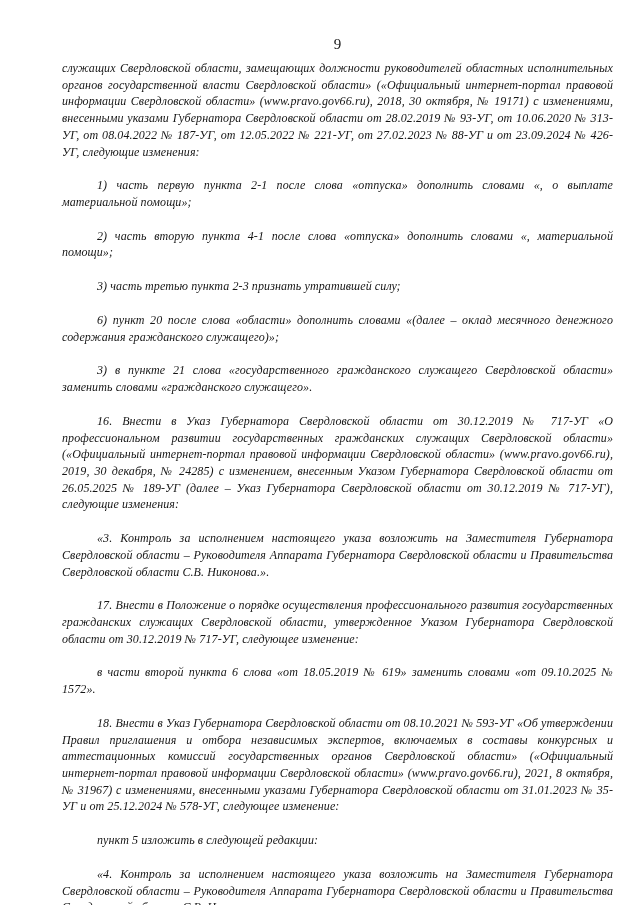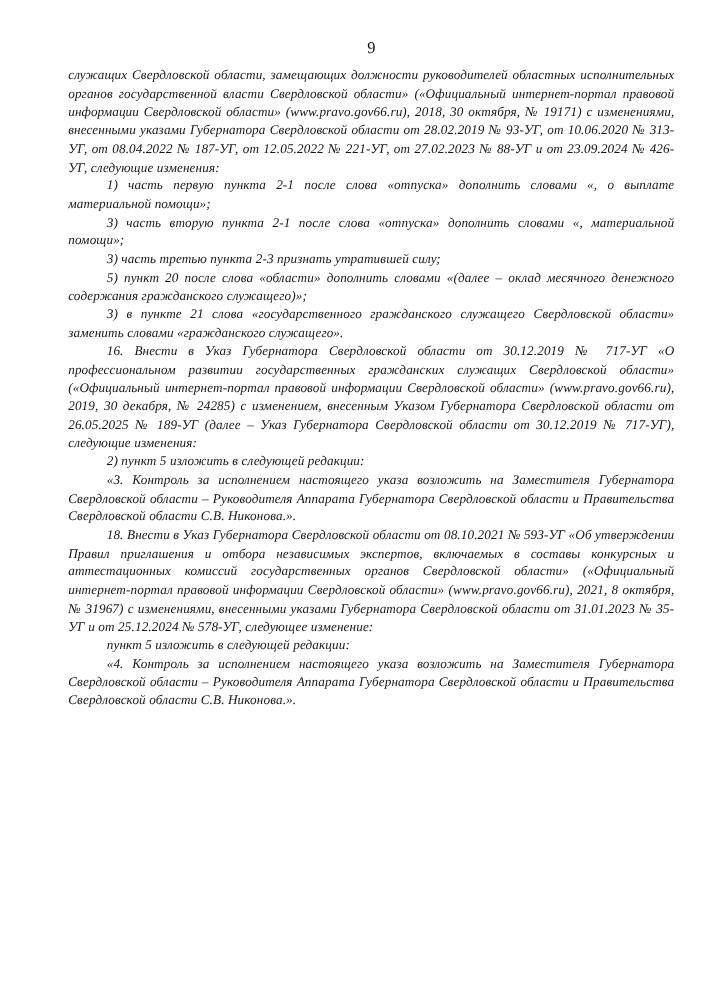--- a/index.html
+++ b/index.html
@@ -40,34 +40,36 @@
     text-align: justify;
     letter-spacing: 0.1px;
     font-style: italic;
   }
   .doc-body p {
     margin: 0;
     padding: 0;
   }
   .doc-body p.indent {
     text-indent: 35px;
+    margin-top: 17px;
   }
 </style>
 </head>
 <body>
 
 <div class="page">
   <div class="page-number">9</div>
   <div class="doc-body">
       <p class="para">служащих Свердловской области, замещающих должности руководителей областных исполнительных органов государственной власти Свердловской области» («Официальный интернет-портал правовой информации Свердловской области» (www.pravo.gov66.ru), 2018, 30 октября, № 19171) с изменениями, внесенными указами Губернатора Свердловской области от 28.02.2019 № 93-УГ, от 10.06.2020 № 313-УГ, от 08.04.2022 № 187-УГ, от 12.05.2022 № 221-УГ, от 27.02.2023 № 88-УГ и от 23.09.2024 № 426-УГ, следующие изменения:</p>
       <p class="para indent">1) часть первую пункта 2-1 после слова «отпуска» дополнить словами «, о выплате материальной помощи»;</p>
-      <p class="para indent">3) часть вторую пункта 2-1 после слова «отпуска» дополнить словами «, материальной помощи»;</p>
+      <p class="para indent">2) часть вторую пункта 4-1 после слова «отпуска» дополнить словами «, материальной помощи»;</p>
       <p class="para indent">3) часть третью пункта 2-3 признать утратившей силу;</p>
-      <p class="para indent">5) пункт 20 после слова «области» дополнить словами «(далее – оклад месячного денежного содержания гражданского служащего)»;</p>
+      <p class="para indent">6) пункт 20 после слова «области» дополнить словами «(далее – оклад месячного денежного содержания гражданского служащего)»;</p>
       <p class="para indent">3) в пункте 21 слова «государственного гражданского служащего Свердловской области» заменить словами «гражданского служащего».</p>
       <p class="para indent">16. Внести в Указ Губернатора Свердловской области от 30.12.2019 № 717-УГ «О профессиональном развитии государственных гражданских служащих Свердловской области» («Официальный интернет-портал правовой информации Свердловской области» (www.pravo.gov66.ru), 2019, 30 декабря, № 24285) с изменением, внесенным Указом Губернатора Свердловской области от 26.05.2025 № 189-УГ (далее – Указ Губернатора Свердловской области от 30.12.2019 № 717-УГ), следующие изменения:</p>
-      <p class="para indent">2) пункт 5 изложить в следующей редакции:</p>
       <p class="para indent">«3. Контроль за исполнением настоящего указа возложить на Заместителя Губернатора Свердловской области – Руководителя Аппарата Губернатора Свердловской области и Правительства Свердловской области С.В. Никонова.».</p>
+      <p class="para indent">17. Внести в Положение о порядке осуществления профессионального развития государственных гражданских служащих Свердловской области, утвержденное Указом Губернатора Свердловской области от 30.12.2019 № 717-УГ, следующее изменение:</p>
+      <p class="para indent">в части второй пункта 6 слова «от 18.05.2019 № 619» заменить словами «от 09.10.2025 № 1572».</p>
       <p class="para indent">18. Внести в Указ Губернатора Свердловской области от 08.10.2021 № 593-УГ «Об утверждении Правил приглашения и отбора независимых экспертов, включаемых в составы конкурсных и аттестационных комиссий государственных органов Свердловской области» («Официальный интернет-портал правовой информации Свердловской области» (www.pravo.gov66.ru), 2021, 8 октября, № 31967) с изменениями, внесенными указами Губернатора Свердловской области от 31.01.2023 № 35-УГ и от 25.12.2024 № 578-УГ, следующее изменение:</p>
       <p class="para indent">пункт 5 изложить в следующей редакции:</p>
       <p class="para indent">«4. Контроль за исполнением настоящего указа возложить на Заместителя Губернатора Свердловской области – Руководителя Аппарата Губернатора Свердловской области и Правительства Свердловской области С.В. Никонова.».</p>
     </div>
 </div>
 
 </body></html>

